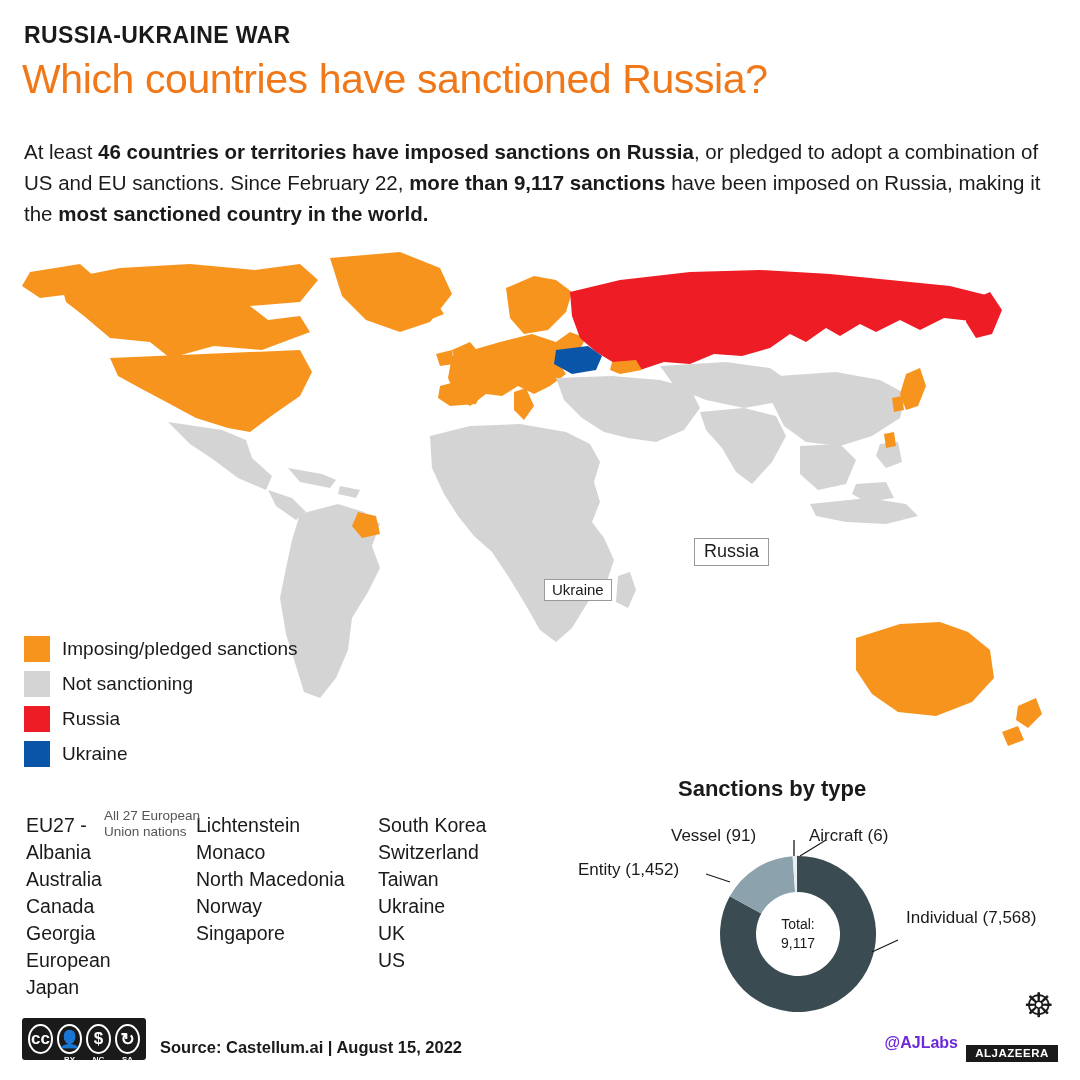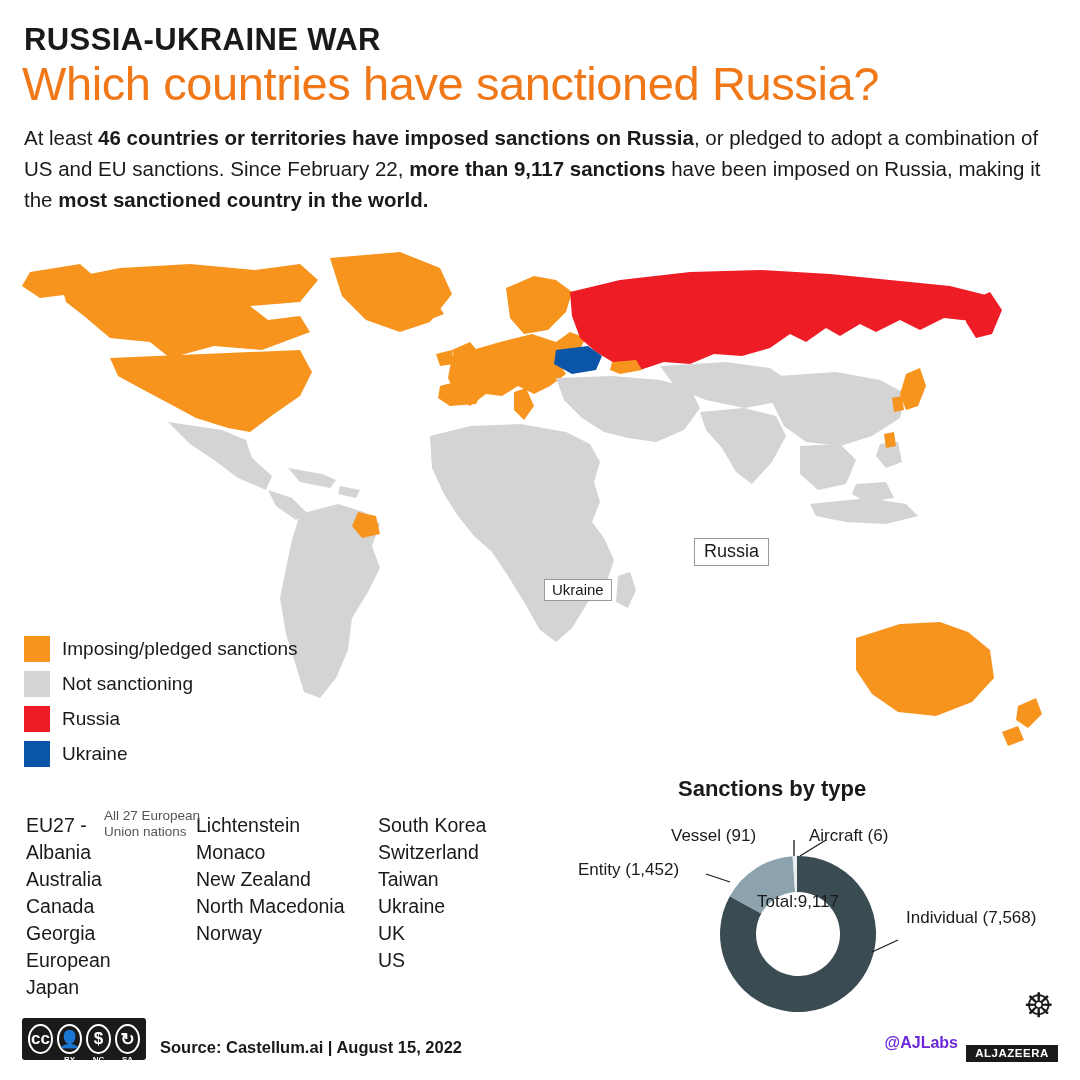--- a/index.html
+++ b/index.html
@@ -11,36 +11,36 @@
     font-family: "Liberation Sans", sans-serif;
     color: #1a1a1a;
     position: relative;
     overflow: hidden;
   }
 
   
   .kicker {
     position: absolute;
     left: 24px; top: 22px;
-    font-size: 31px;
+    font-size: 23px;
     font-weight: bold;
     letter-spacing: 0.4px;
     color: #1a1a1a;
   }
   .headline {
     position: absolute;
     left: 22px; top: 56px;
-    font-size: 47px;
+    font-size: 41px;
     color: #f07818;
     font-weight: normal;
     letter-spacing: -0.4px;
   }
   .standfirst {
     position: absolute;
-    left: 24px; top: 122px;
+    left: 24px; top: 136px;
     width: 1035px;
     font-size: 20.5px;
     line-height: 31px;
     color: #1a1a1a;
   }
   .standfirst b { font-weight: bold; }
 
   
   .map-wrap {
     position: absolute;
@@ -120,25 +120,25 @@
   .donut-wrap {
     position: absolute;
     left: 676px; top: 816px;
     width: 400px; height: 215px;
   }
   .donut-center {
     position: absolute;
     left: 80px; top: 76px;
     width: 84px; height: 84px;
     display: flex;
-    flex-direction: row;
-    align-items: flex-start;
+    flex-direction: column;
+    align-items: center;
     justify-content: center;
     text-align: center;
-    font-size: 17px;
+    font-size: 14px;
     line-height: 19px;
     color: #1a1a1a;
   }
   .callout {
     position: absolute;
     font-size: 17px;
     color: #1a1a1a;
     white-space: nowrap;
   }
   .c-vessel { left: -5px; top: 10px; }
@@ -323,23 +323,23 @@
     <div class="list-item">Albania</div>
     <div class="list-item">Australia</div>
     <div class="list-item">Canada</div>
     <div class="list-item">Georgia</div>
     <div class="list-item">European</div>
     <div class="list-item">Japan</div>
   </div>
   <div class="list-col">
     <div class="list-item">Lichtenstein</div>
     <div class="list-item">Monaco</div>
-    <div class="list-item">New Zealand</div>
     <div class="list-item">North Macedonia</div>
     <div class="list-item">Norway</div>
+    <div class="list-item">Singapore</div>
   </div>
   <div class="list-col">
     <div class="list-item">South Korea</div>
     <div class="list-item">Switzerland</div>
     <div class="list-item">Taiwan</div>
     <div class="list-item">Ukraine</div>
     <div class="list-item">UK</div>
     <div class="list-item">US</div>
   </div>
 </div>

